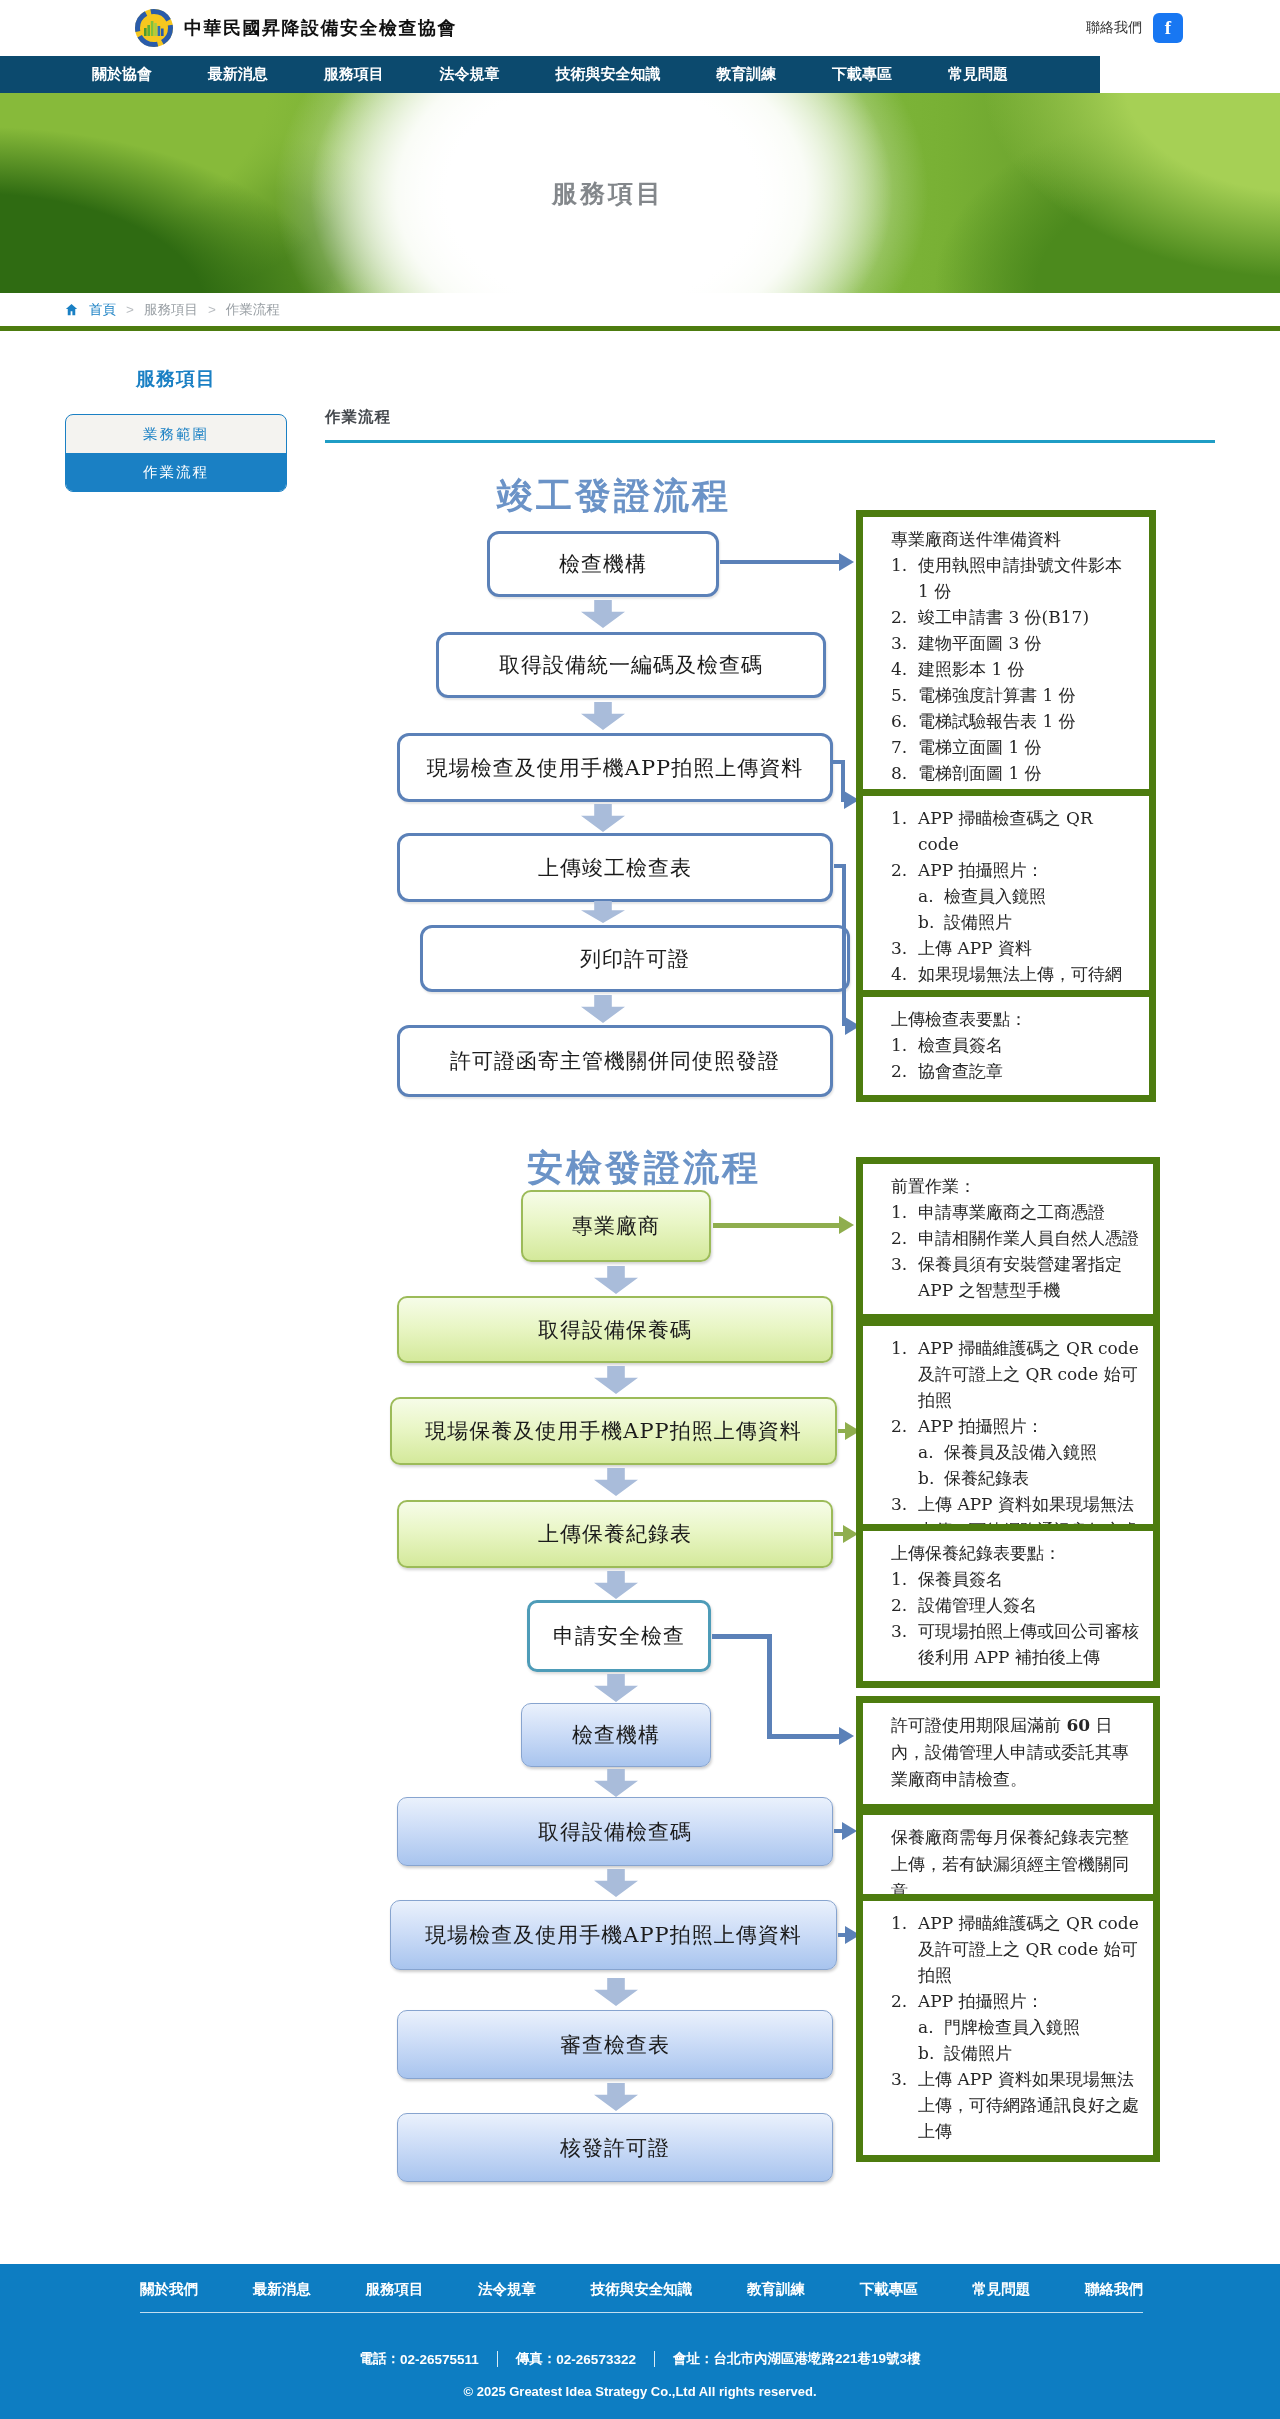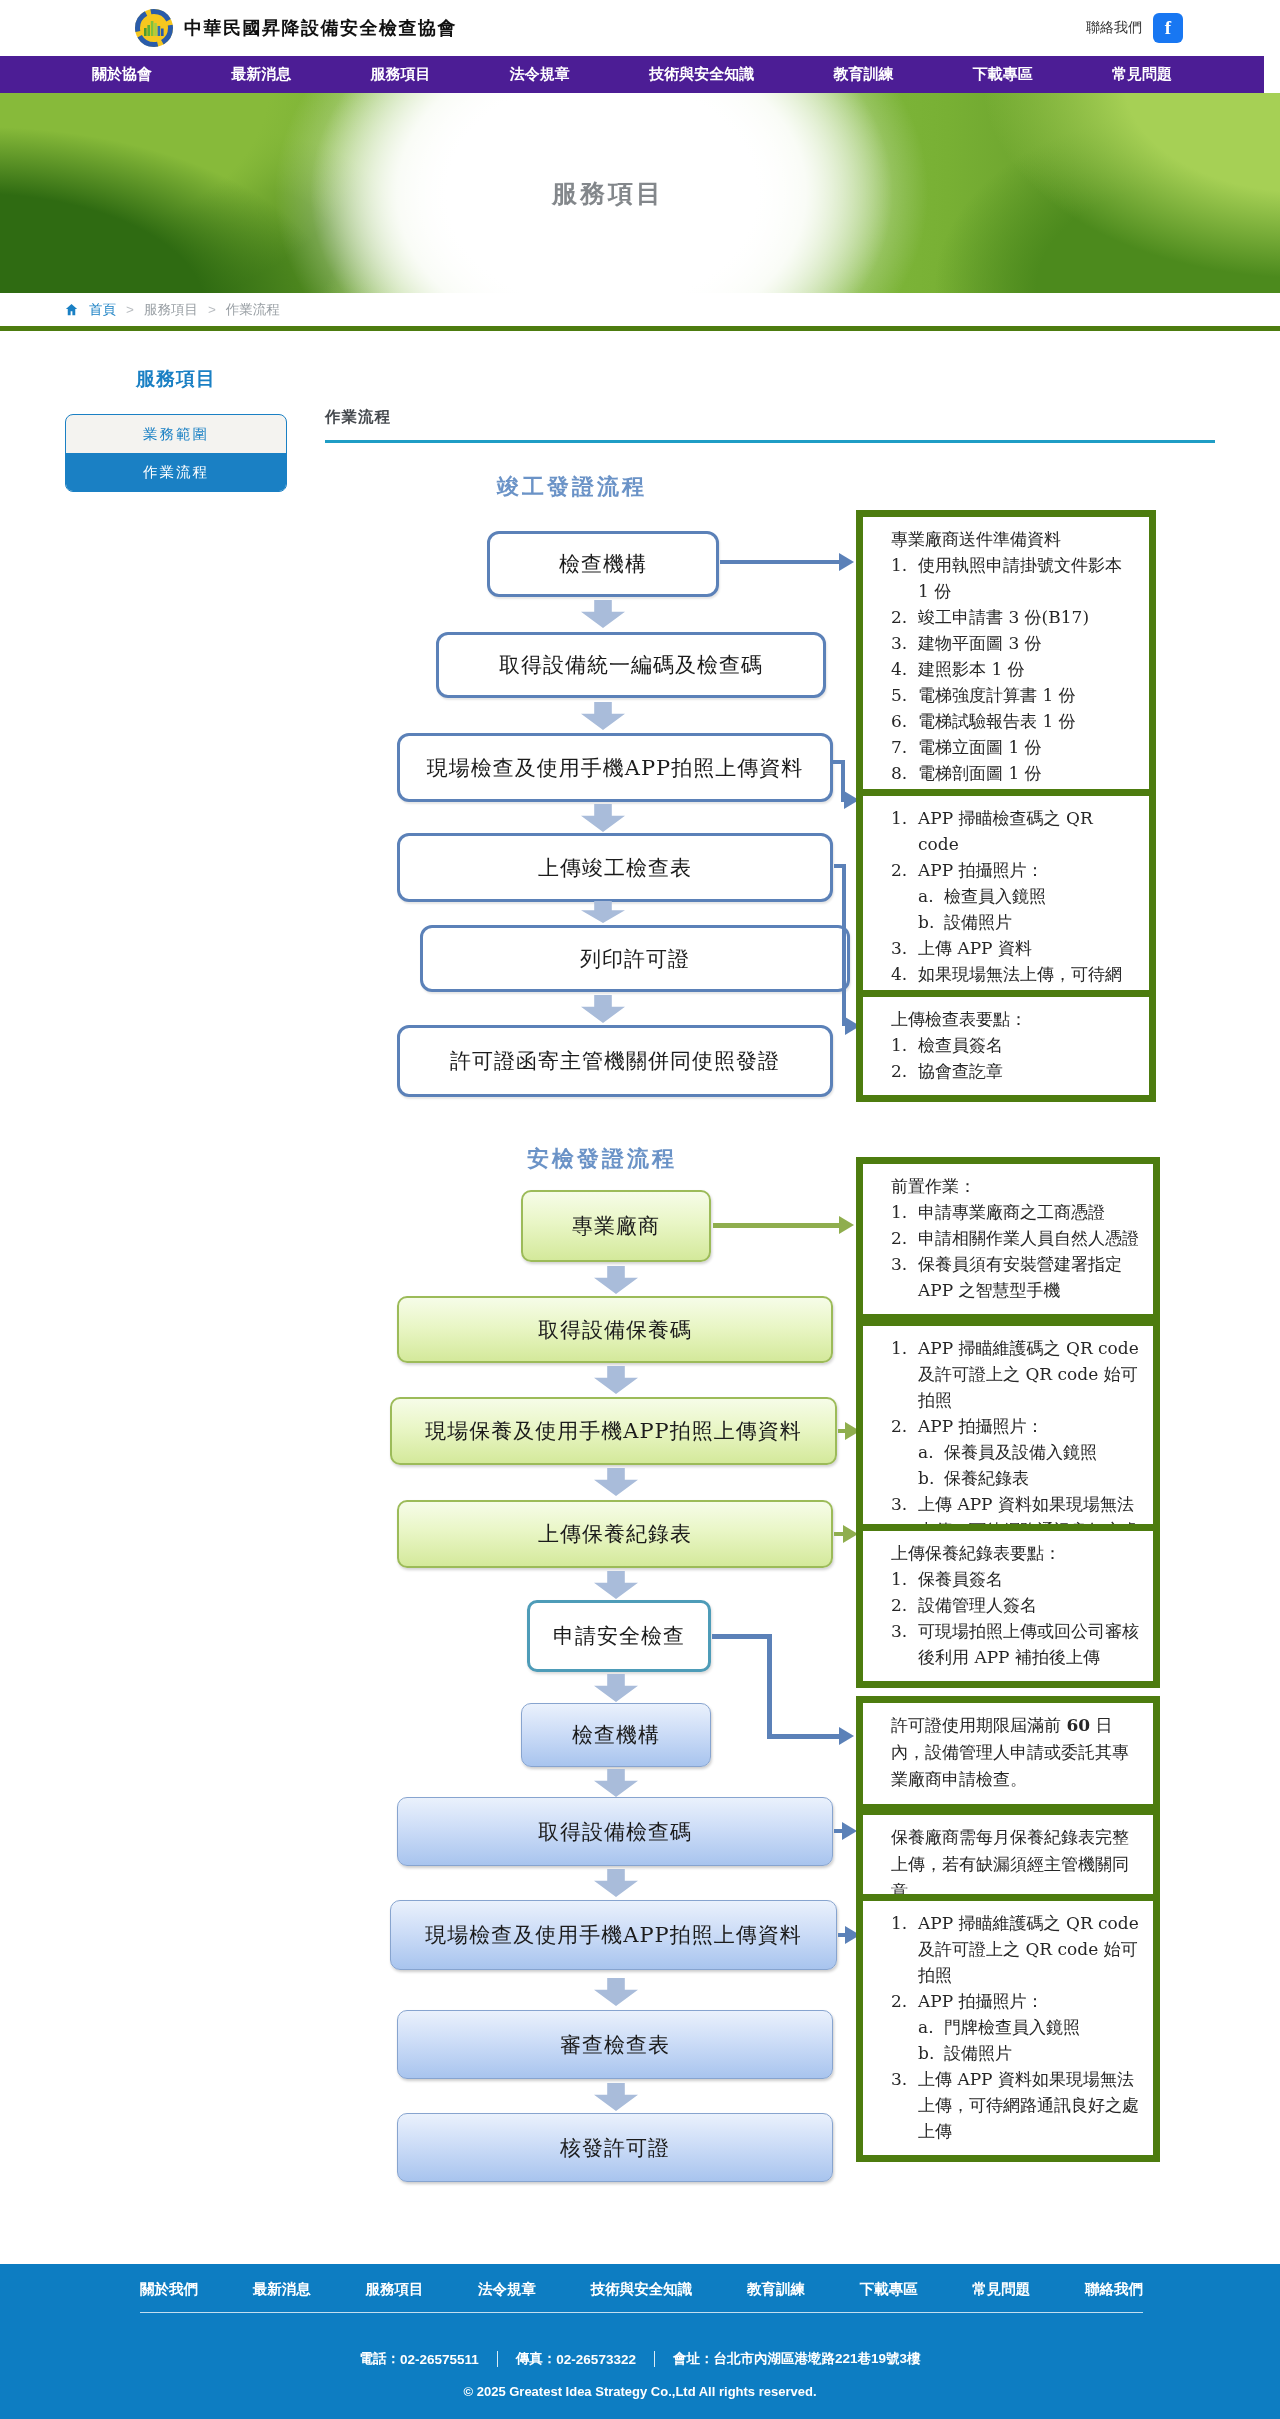--- a/index.html
+++ b/index.html
@@ -8,21 +8,21 @@
   #page { position:relative; width:1280px; height:2419px; background:#fff; overflow:hidden; }
   .abs { position:absolute; }
 
   
   #header { position:absolute; left:0; top:0; width:1280px; height:56px; background:#fff; }
   #org-name { position:absolute; left:184px; top:16px; font-size:18px; font-weight:bold; color:#111; letter-spacing:1.5px; }
   #contact-link { position:absolute; left:1086px; top:19px; font-size:14px; color:#333; cursor:pointer; }
   #fb-btn { position:absolute; left:1153px; top:13px; width:30px; height:30px; background:#1877f2; border-radius:6px; color:#fff; font-weight:bold; font-size:19px; text-align:center; line-height:29px; cursor:pointer; font-family:"Liberation Serif",serif; }
 
   
-  #nav { position:absolute; left:0; top:56px; width:1264px; height:37px; background:#4c1d95; display:flex; align-items:center; justify-content:space-between; padding:0 92px; }
+  #nav { position:absolute; left:0; top:56px; width:1100px; height:37px; background:#0c4a6e; display:flex; align-items:center; justify-content:space-between; padding:0 92px; }
   .nav-item { color:#fff; font-size:15px; font-weight:bold; cursor:pointer; white-space:nowrap; }
 
   
   #hero { position:absolute; left:0; top:93px; width:1280px; height:200px; overflow:hidden;
     background-color:#6aa32e;
     background-image:
       radial-gradient(ellipse 310px 230px at 47% 50%, #ffffff 0 50%, rgba(255,255,255,.88) 66%, rgba(255,255,255,0) 94%),
       radial-gradient(ellipse 430px 320px at 47% 50%, rgba(255,255,255,.85) 0 38%, rgba(255,255,255,0) 76%),
       radial-gradient(ellipse 480px 240px at -2% 108%, #2f6b12 0 48%, rgba(0,0,0,0) 76%),
       radial-gradient(ellipse 430px 260px at 102% -5%, #a6d055 0 42%, rgba(0,0,0,0) 75%),
@@ -44,21 +44,21 @@
   #side-title { position:absolute; left:65px; top:366px; width:222px; text-align:center; font-size:19px; font-weight:bold; color:#1a80c4; letter-spacing:1px; }
   #side-box { position:absolute; left:65px; top:414px; width:222px; border:1.5px solid #1a80c4; border-radius:8px; overflow:hidden; background:#f4f3f0; }
   .side-item { height:38px; display:flex; align-items:center; justify-content:center; font-size:14.5px; color:#1a80c4; cursor:pointer; letter-spacing:2px; }
   .side-item.active { background:#1a80c4; color:#fff; }
 
   
   #content-title { position:absolute; left:325px; top:407px; font-size:15.5px; font-weight:bold; color:#45494e; letter-spacing:1px; }
   #content-rule { position:absolute; left:325px; top:440px; width:890px; height:3px; background:#1f9dc5; }
 
   
-  .flow-title { position:absolute; font-size:22px; font-weight:bold; color:#6b93c7; letter-spacing:3px; font-family:"DejaVu Serif","Liberation Serif",serif; }
+  .flow-title { position:absolute; font-size:36px; font-weight:bold; color:#6b93c7; letter-spacing:3px; font-family:"DejaVu Serif","Liberation Serif",serif; }
   .fbox { position:absolute; display:flex; align-items:center; justify-content:center; text-align:center;
           font-family:"DejaVu Serif","Liberation Serif",serif; font-size:21px; color:#1b1b1b; letter-spacing:1px; }
   .wbox { background:#fff; border:3px solid #5b81b8; border-radius:12px; box-shadow:1px 2px 2px rgba(0,0,0,.10); }
   .gbox { background:linear-gradient(180deg,#f6fce8 0%,#e9f6c6 45%,#d4e99b 100%); border:2px solid #9cbb59; border-radius:10px; box-shadow:1px 2px 3px rgba(0,0,0,.18); }
   .tbox { background:#fff; border:3px solid #4e9cb8; border-radius:10px; box-shadow:1px 2px 3px rgba(0,0,0,.15); }
   .bbox { background:linear-gradient(180deg,#eaf1fc 0%,#cdddf7 45%,#a8c4ee 100%); border:1px solid #87a4cf; border-radius:10px; box-shadow:1px 2px 3px rgba(0,0,0,.20); }
 
   .darr { position:absolute; width:44px; height:28px; background:#a9bcda;
           clip-path:polygon(30% 0, 70% 0, 70% 42%, 100% 42%, 50% 100%, 0 42%, 30% 42%); }
 

